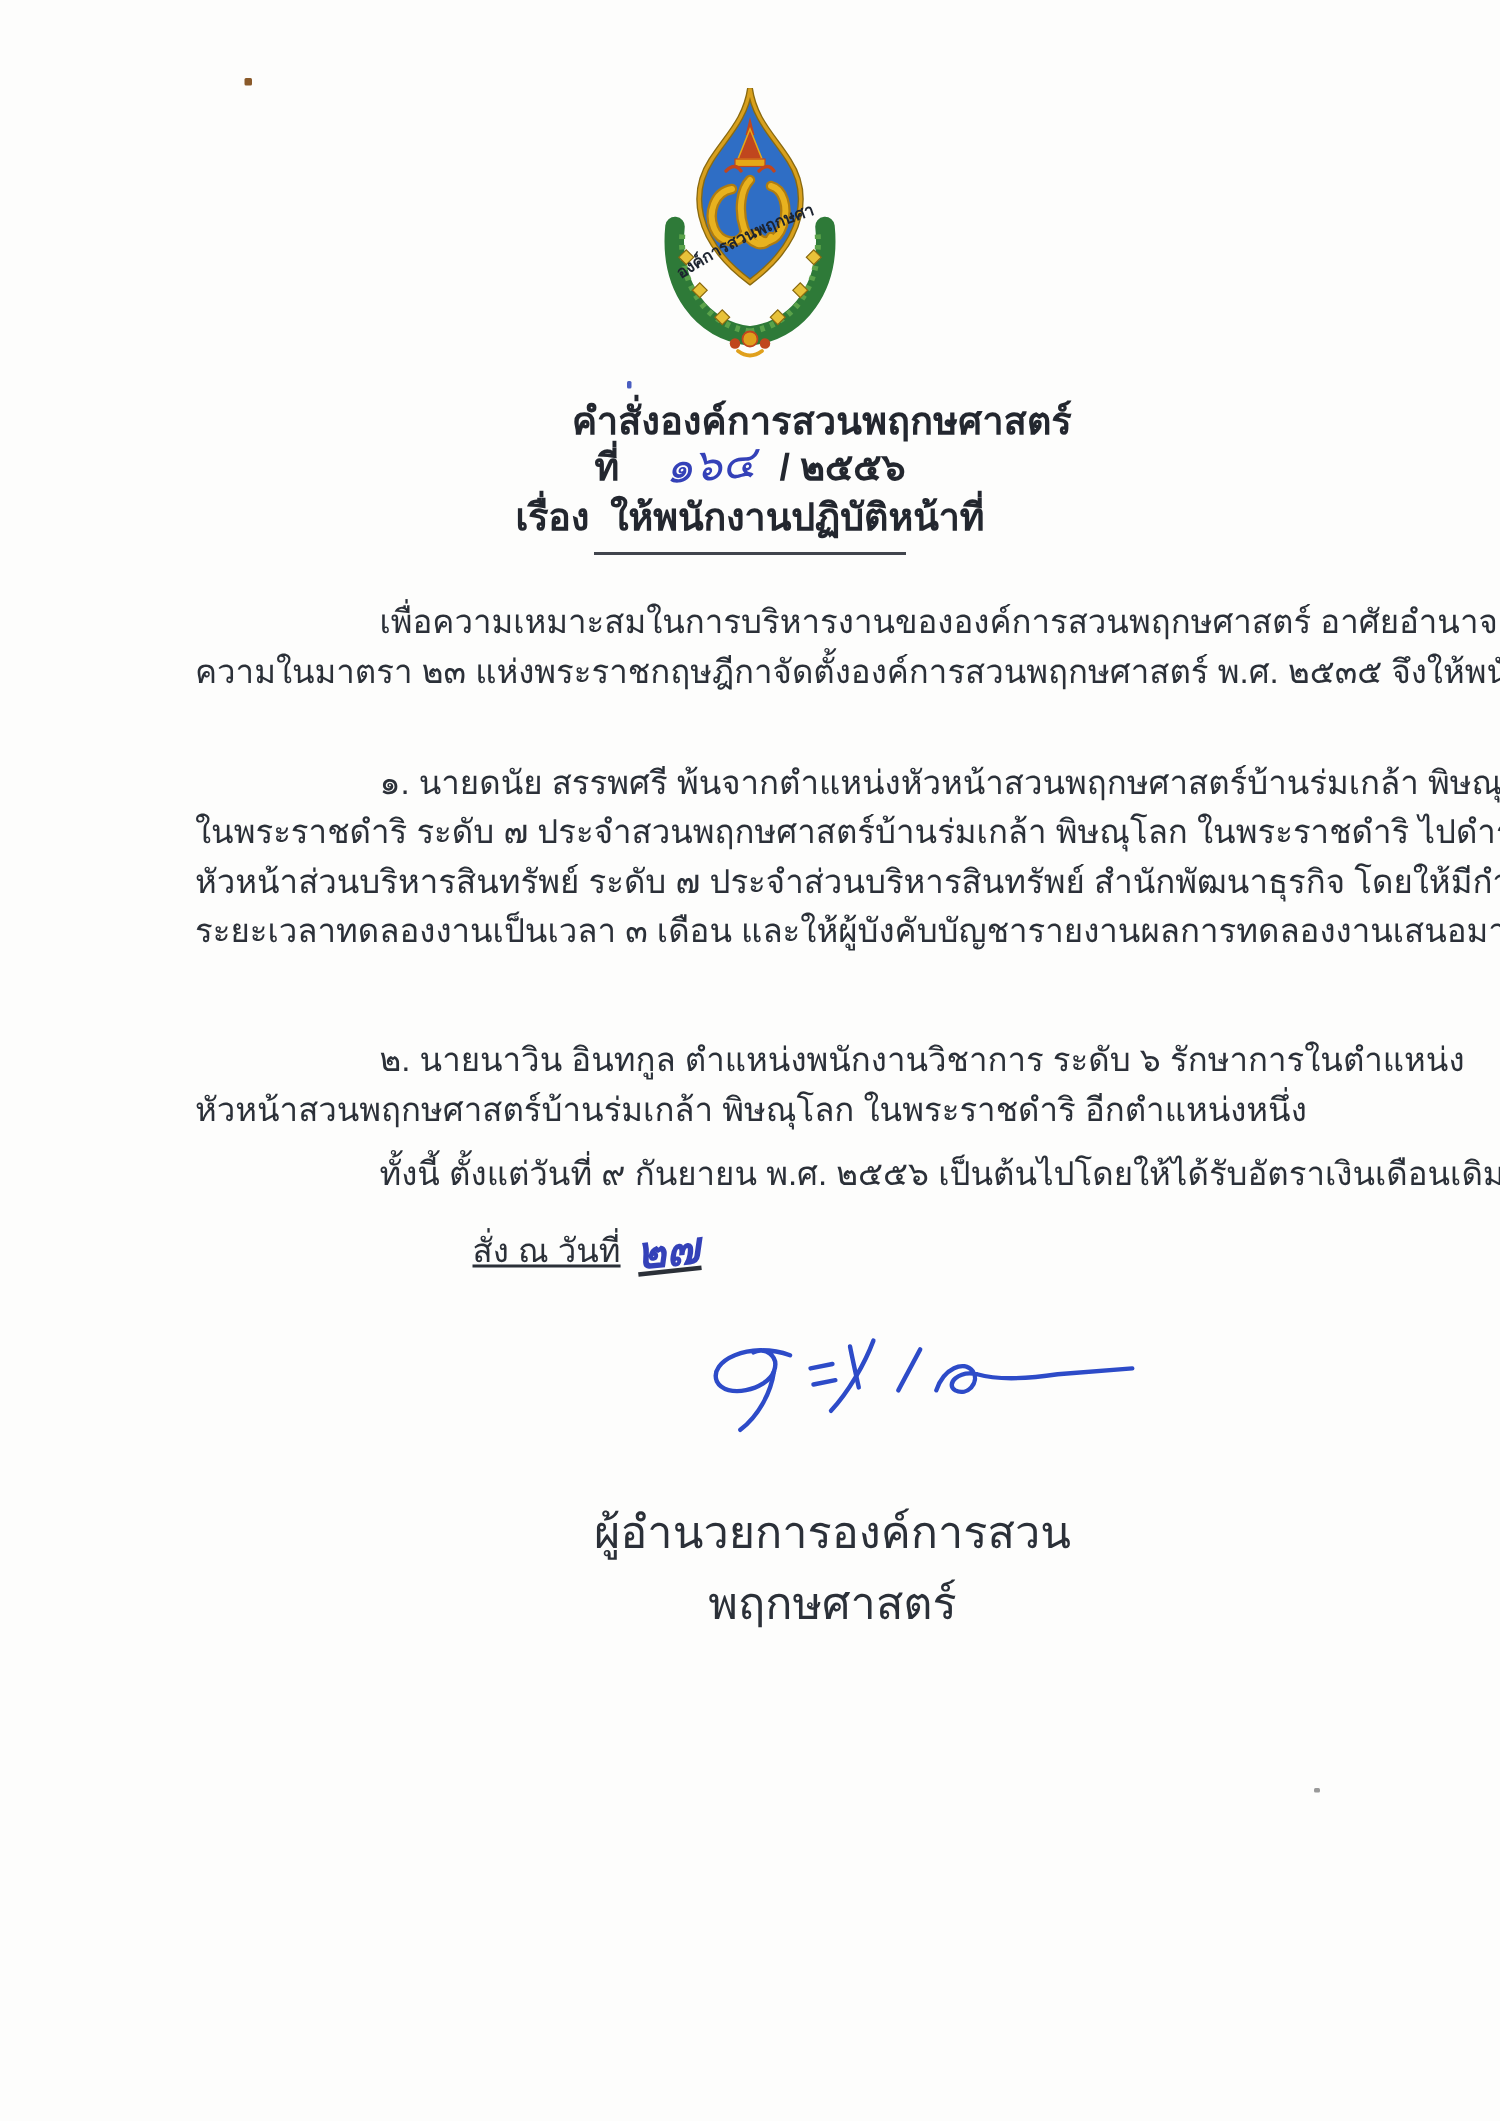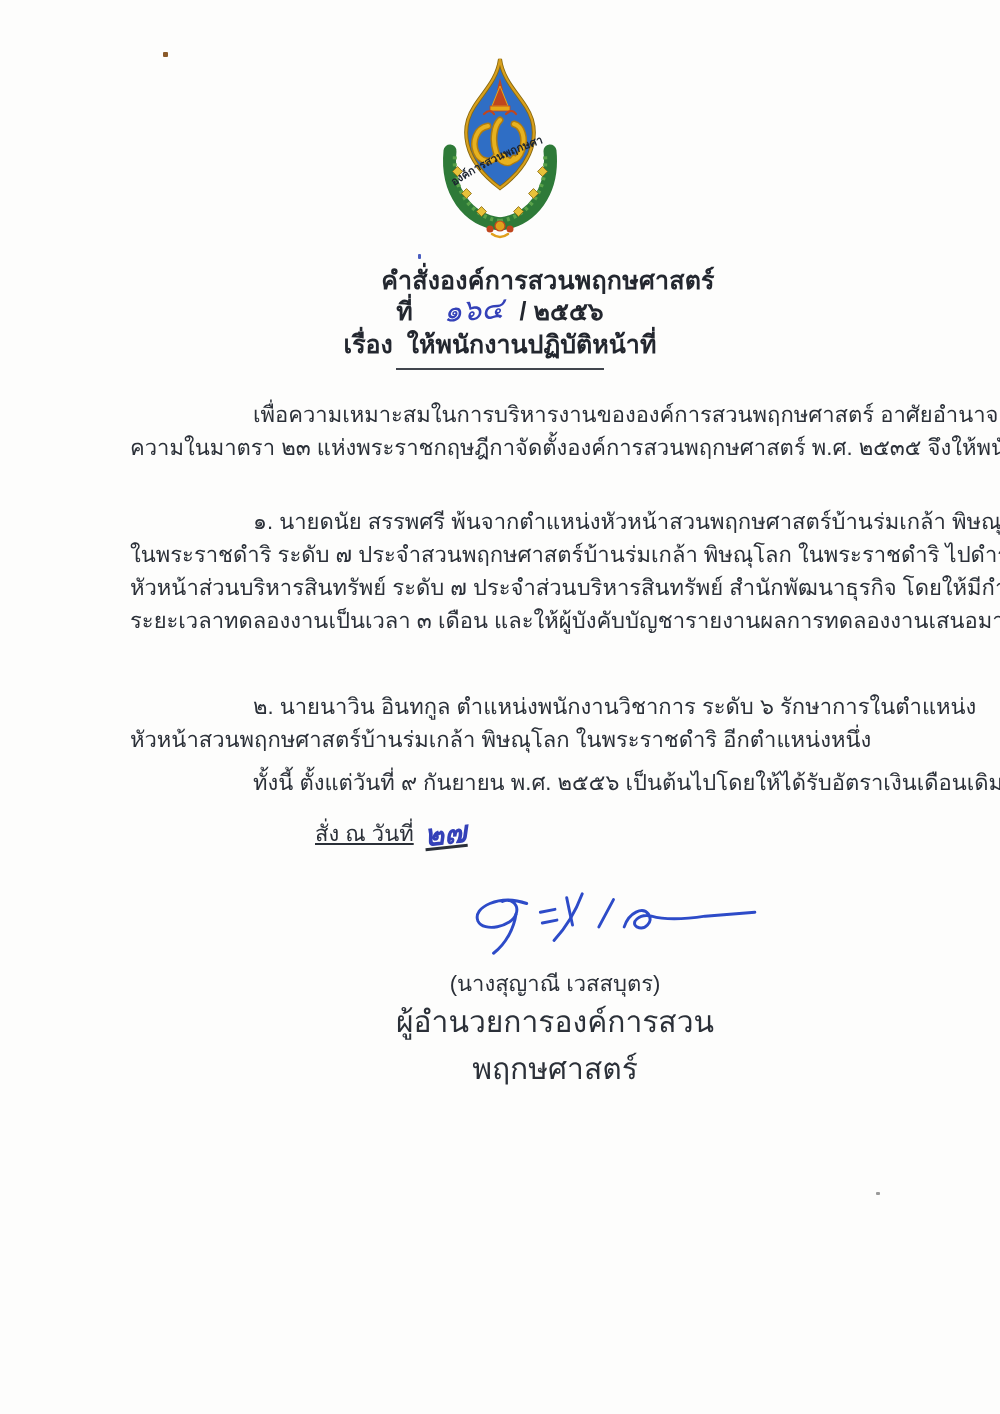--- a/index.html
+++ b/index.html
@@ -155,20 +155,19 @@
       <path d="M61,31 C59,45 51,61 38,71"></path>
       <path d="M86,29 l15,-3"></path>
       <path d="M88,40 l15,-3"></path>
       <path d="M113,14 C115,24 117,33 119,42"></path>
       <path d="M129,10 C123,26 112,45 100,58"></path>
       <path d="M146,44 L161,16"></path>
       <path d="M172,44 C177,29 191,23 197,31 C202,39 193,48 185,44 C178,40 187,30 200,33 C214,37 235,36 255,33 L306,29"></path>
     </g>
   </svg>
 
-  <div class="sig-name">(นางสุญาณี  เวสสบุตร)</div>
   <div class="sig-role">ผู้อำนวยการองค์การสวนพฤกษศาสตร์</div>
 
   <div class="spot-brown"></div>
   <div class="spot-gray"></div>
   <div class="spot-blue"></div>
 
 </div>
 
 </body></html>

